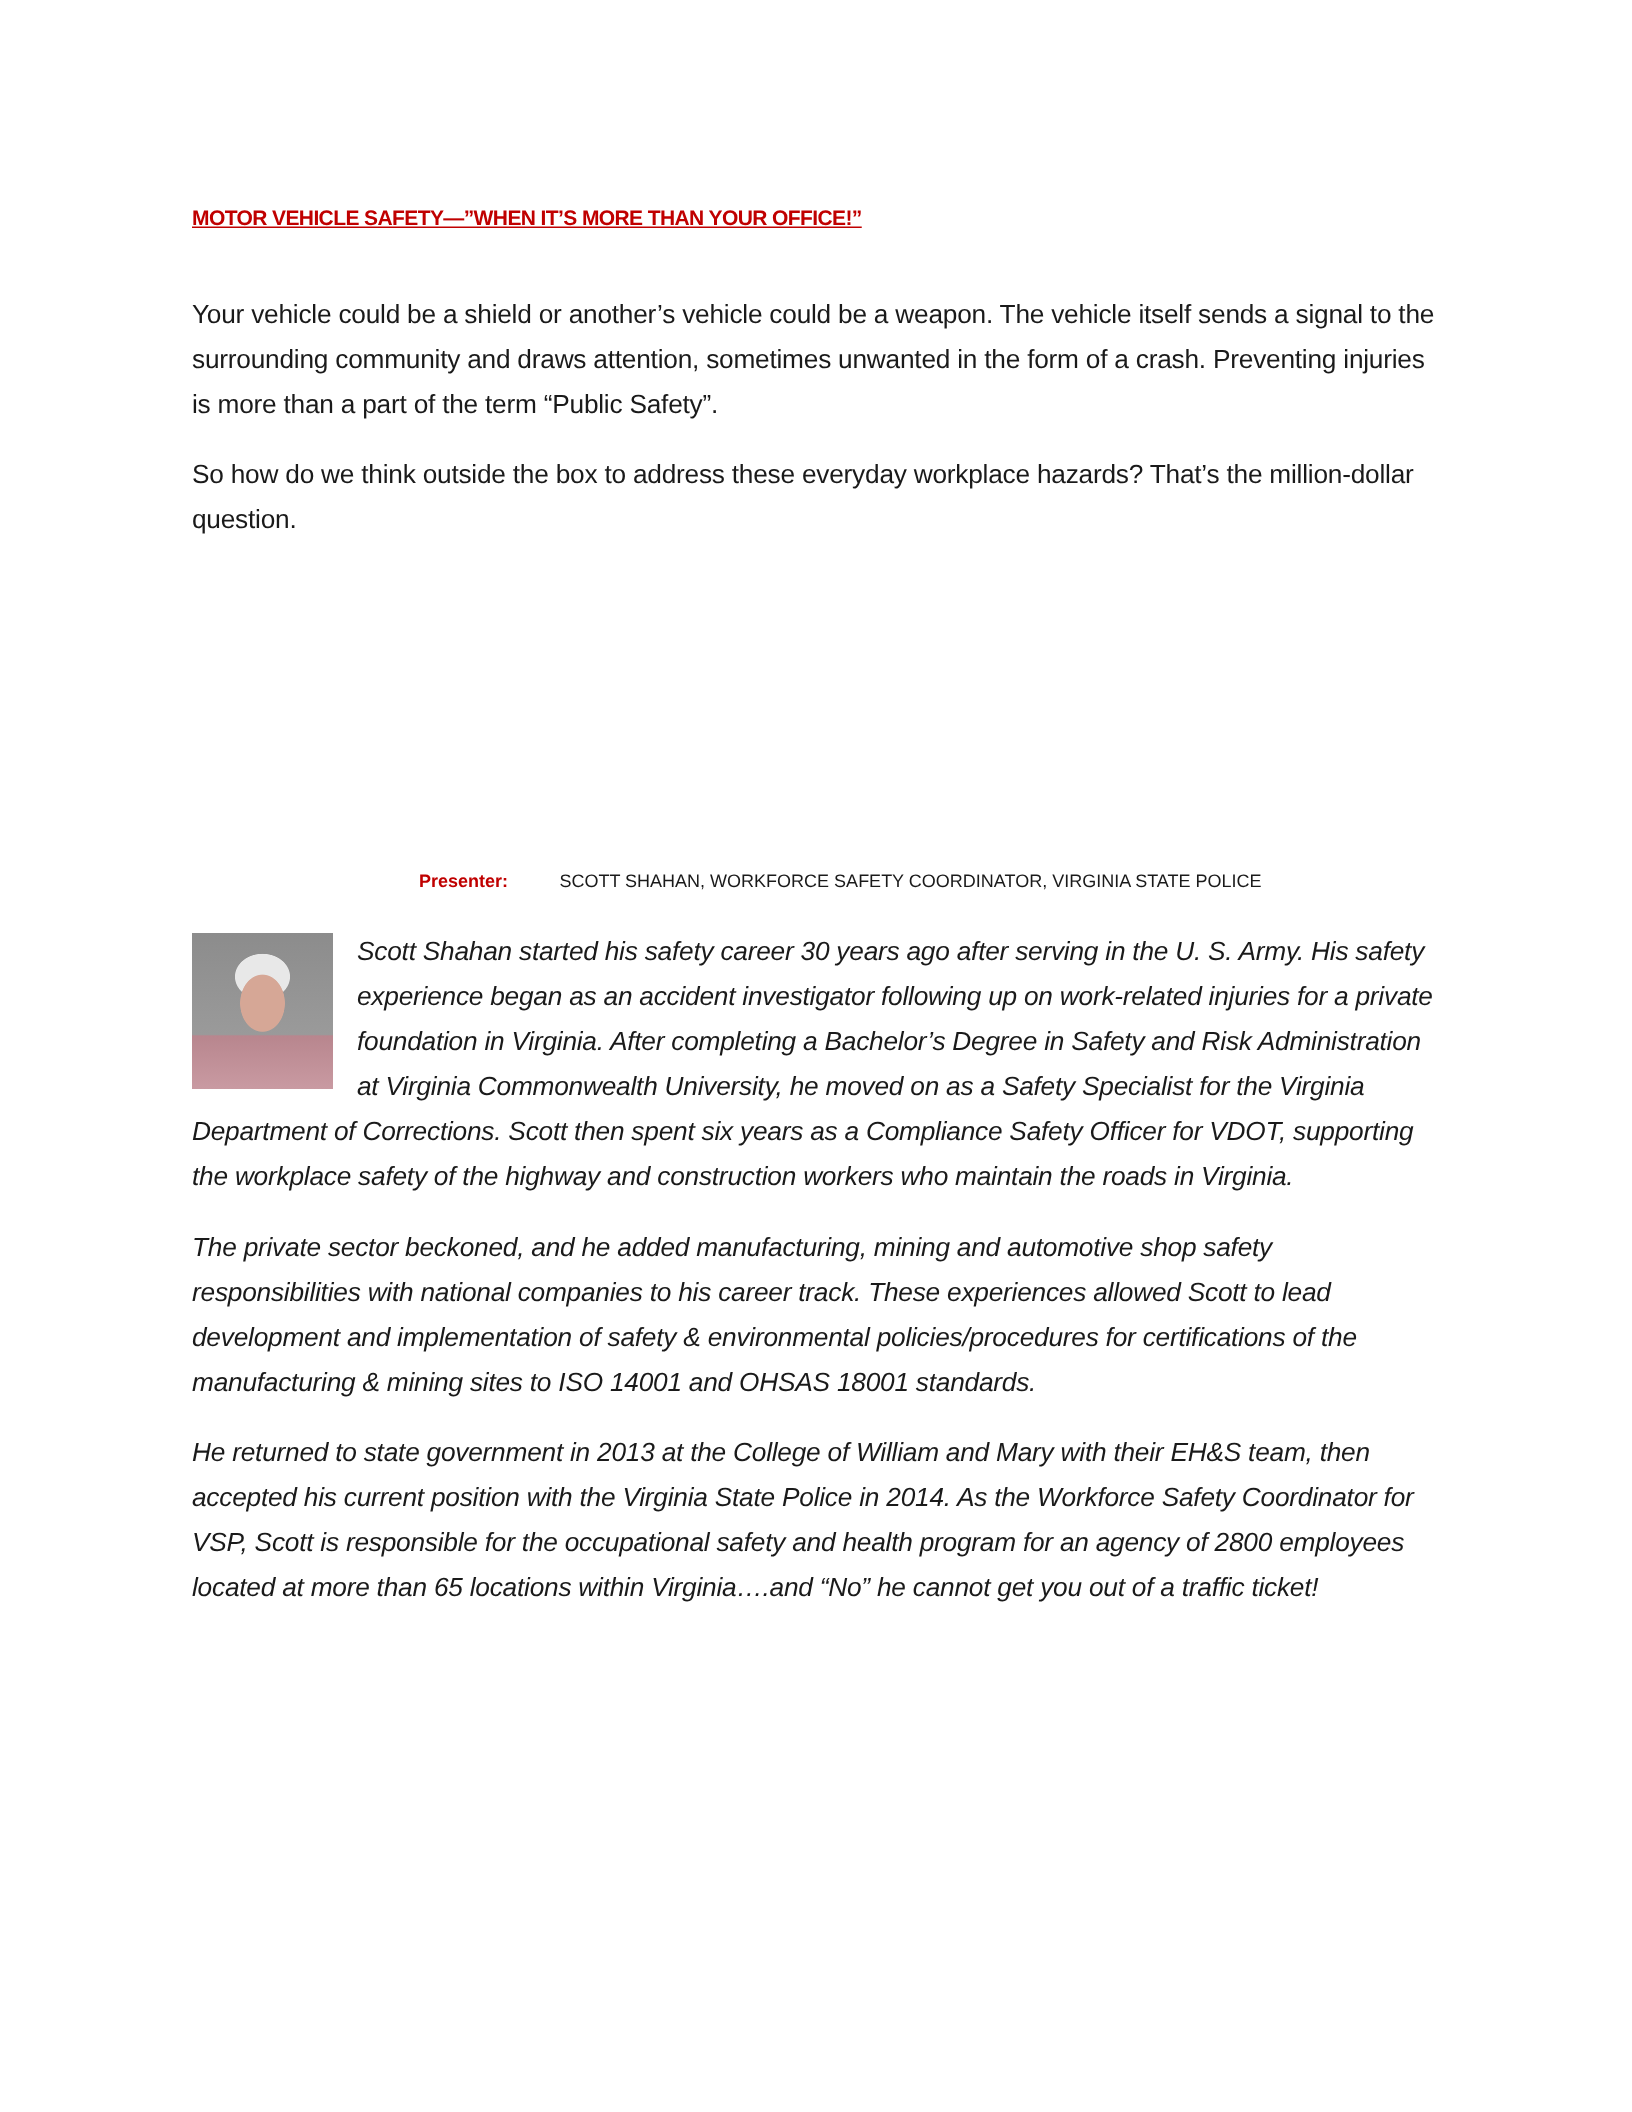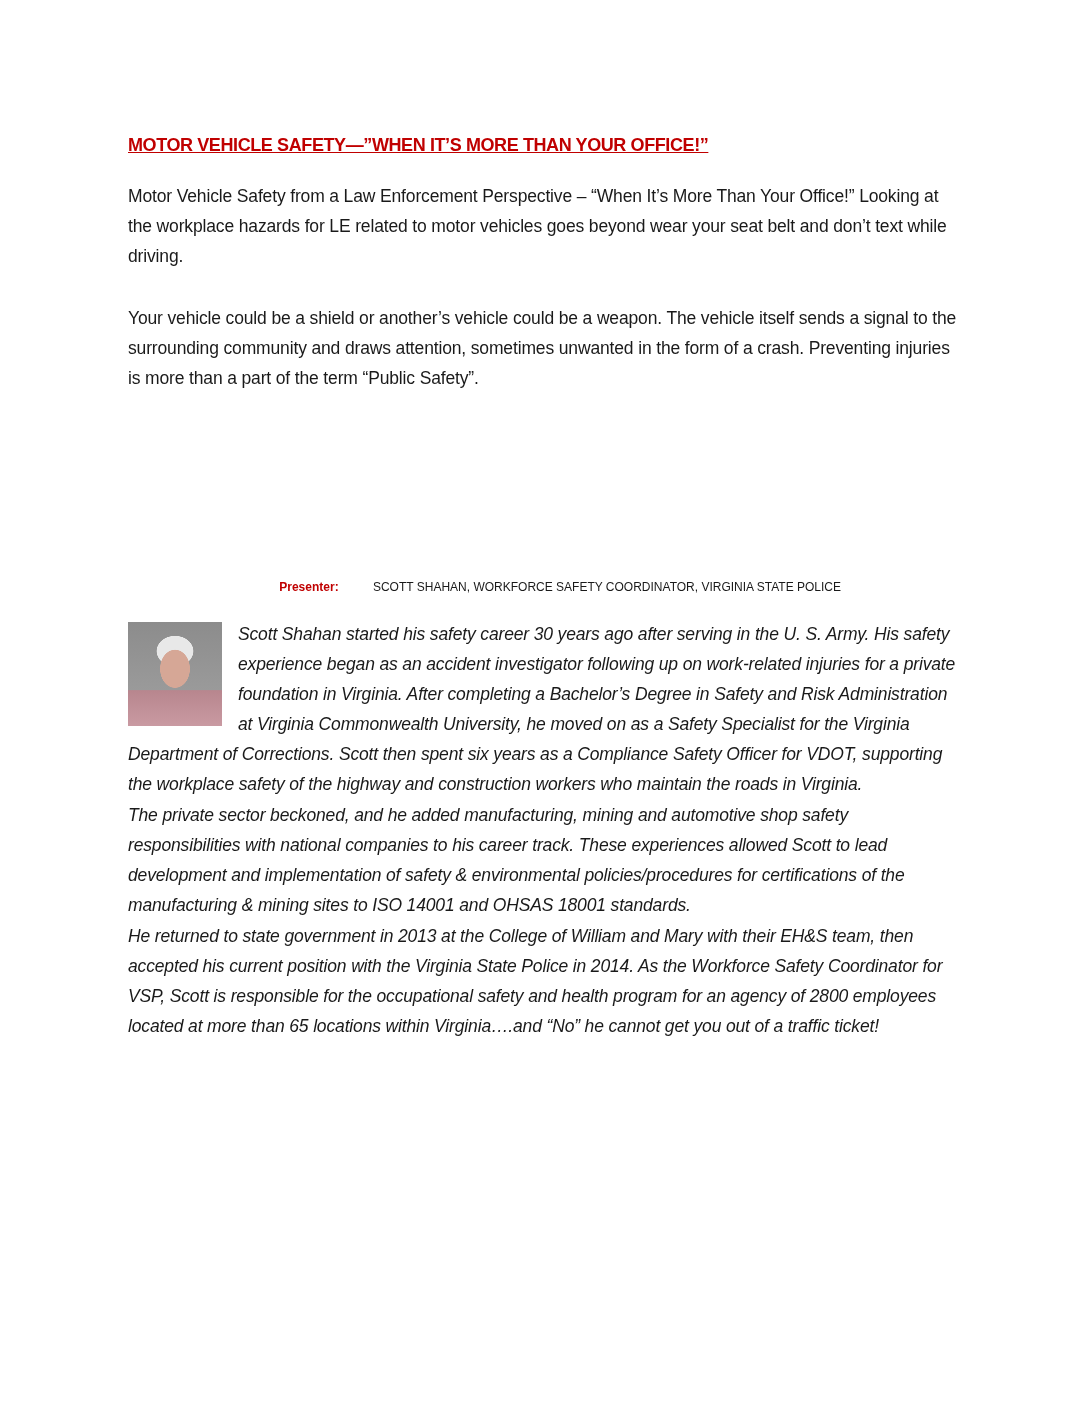--- a/index.html
+++ b/index.html
@@ -1,40 +1,40 @@
 <!DOCTYPE html>
 <html><head>
 <meta charset="utf-8">
 <style>
   html, body { margin: 0; padding: 0; background: #ffffff; }
   body { width: 1088px; height: 1408px; position: relative; overflow: hidden;
          font-family: "Liberation Sans", sans-serif; color: #1a1a1a; }
   .page { position: absolute; left: 128px; top: 128px; width: 830px; }
-  .title { color: #c00000; font-weight: bold; font-size: 18px; text-decoration: underline;
+  .title { color: #c00000; font-weight: bold; font-size: 14px; text-decoration: underline;
            letter-spacing: -0.4px; margin: 0; line-height: 34px; white-space: nowrap; }
   p { margin: 0; font-size: 17.5px; line-height: 30px; letter-spacing: -0.15px; }
   .p1 { margin-top: 19px; }
   .p2 { margin-top: 32px; }
   .p3 { margin-top: 17px; }
   .presenter { position: absolute; top: 448px; left: 0; width: 830px; line-height: 22px; font-size: 12px; white-space: nowrap; text-align: center; }
   .presenter-label { color: #c00000; font-weight: bold; display: inline-block; width: 128px; }
   .bio { position: absolute; top: 491px; left: 0; width: 830px; font-style: italic; }
   .photo { float: left; width: 94px; height: 104px; margin: 3px 16px 0 0;
            background: radial-gradient(ellipse 26% 30% at 50% 45%, #d6a796 0 60%, transparent 62%),
                        radial-gradient(ellipse 32% 24% at 50% 28%, #e8e8e8 0 60%, transparent 62%),
                        linear-gradient(180deg, #8c8c8c 0%, #9a9a9a 65%, #b8868e 66%, #c99aa2 100%); }
-  .bio p + p { margin-top: 1px; }
+  .bio p + p { margin-top: 17px; }
 </style>
 </head>
 <body>
 
 <div class="page">
   <h1 class="title">MOTOR VEHICLE SAFETY—”WHEN IT’S MORE THAN YOUR OFFICE!”</h1>
-  <p class="p1">Motor Vehicle Safety from a Law Enforcement Perspective – “When It’s More Than Your Office!” Looking at the workplace hazards for LE related to motor vehicles goes beyond wear your seat belt and don’t text while driving.</p>
   <p class="p2">Your vehicle could be a shield or another’s vehicle could be a weapon. The vehicle itself sends a signal to the surrounding community and draws attention, sometimes unwanted in the form of a crash. Preventing injuries is more than a part of the term “Public Safety”.</p>
+  <p class="p3">So how do we think outside the box to address these everyday workplace hazards? That’s the million-dollar question.</p>
 
   <div class="presenter">
     <span class="presenter-label">Presenter:</span><span>SCOTT SHAHAN, WORKFORCE SAFETY COORDINATOR, VIRGINIA STATE POLICE</span>
   </div>
 
   <div class="bio">
     <div class="photo" title="Portrait photo of Scott Shahan"></div>
     <p>Scott Shahan started his safety career 30 years ago after serving in the U. S. Army. His safety experience began as an accident investigator following up on work-related injuries for a private foundation in Virginia. After completing a Bachelor’s Degree in Safety and Risk Administration at Virginia Commonwealth University, he moved on as a Safety Specialist for the Virginia Department of Corrections. Scott then spent six years as a Compliance Safety Officer for VDOT, supporting the workplace safety of the highway and construction workers who maintain the roads in Virginia.</p>
     <p>The private sector beckoned, and he added manufacturing, mining and automotive shop safety responsibilities with national companies to his career track. These experiences allowed Scott to lead development and implementation of safety &amp; environmental policies/procedures for certifications of the manufacturing &amp; mining sites to ISO 14001 and OHSAS 18001 standards.</p>
     <p>He returned to state government in 2013 at the College of William and Mary with their EH&amp;S team, then accepted his current position with the Virginia State Police in 2014. As the Workforce Safety Coordinator for VSP, Scott is responsible for the occupational safety and health program for an agency of 2800 employees located at more than 65 locations within Virginia….and “No” he cannot get you out of a traffic ticket!</p>

